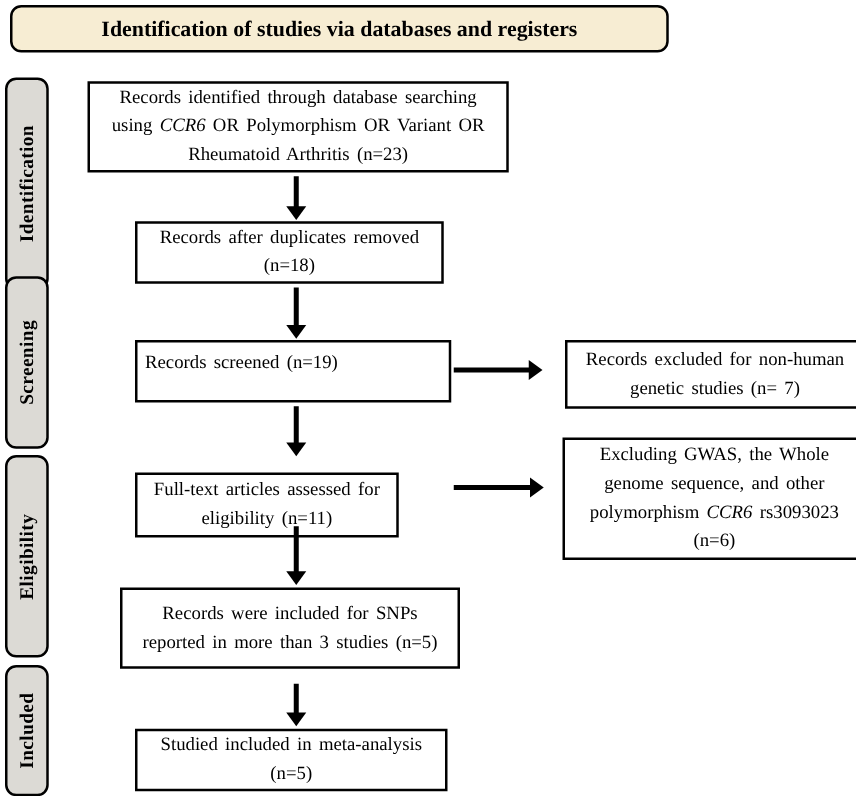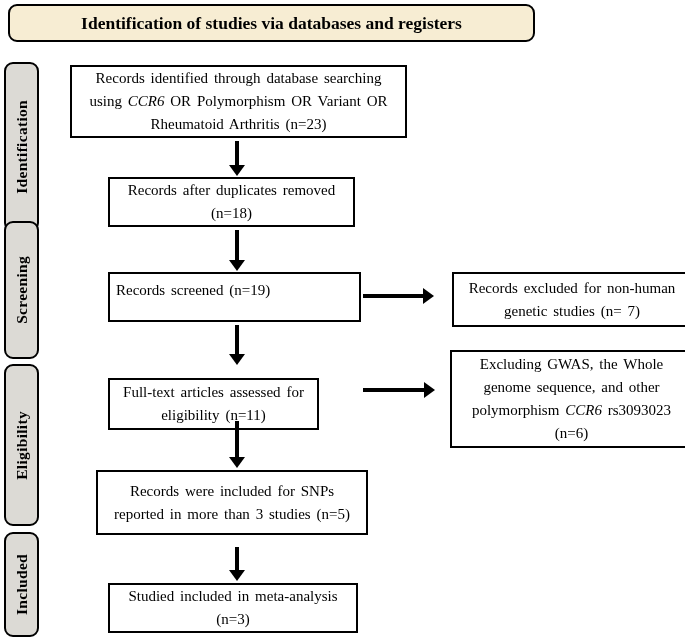--- a/index.html
+++ b/index.html
@@ -100,21 +100,21 @@
 
   <div class="box" style="left:108px; top:366px; width:211px; height:52px;margin-top:12px;">
     <span>Full-text articles assessed for eligibility (n=11)</span>
   </div>
 
   <div class="box" style="left:96px; top:470px; width:272px; height:65px;">
     <span>Records were included for SNPs reported in more than 3 studies (n=5)</span>
   </div>
 
   <div class="box" style="left:108px; top:583px; width:250px; height:50px;">
-    <span>Studied included in meta-analysis (n=3)</span>
+    <span>Studied included in meta-analysis (n=5)</span>
   </div>
 
   <div class="box" style="left:436px; top:272px; width:240px; height:55px;margin-left:16px;">
     <span>Records excluded for non-human genetic studies (n= 7)</span>
   </div>
 
   <div class="box" style="left:437px; top:350px; width:243px; height:98px;margin-left:13px;">
     <div>
       <span>Excluding GWAS, the Whole genome sequence, and other polymorphism </span><span class="italic">CCR6</span><span> rs3093023 (n=6)</span>
     </div>

